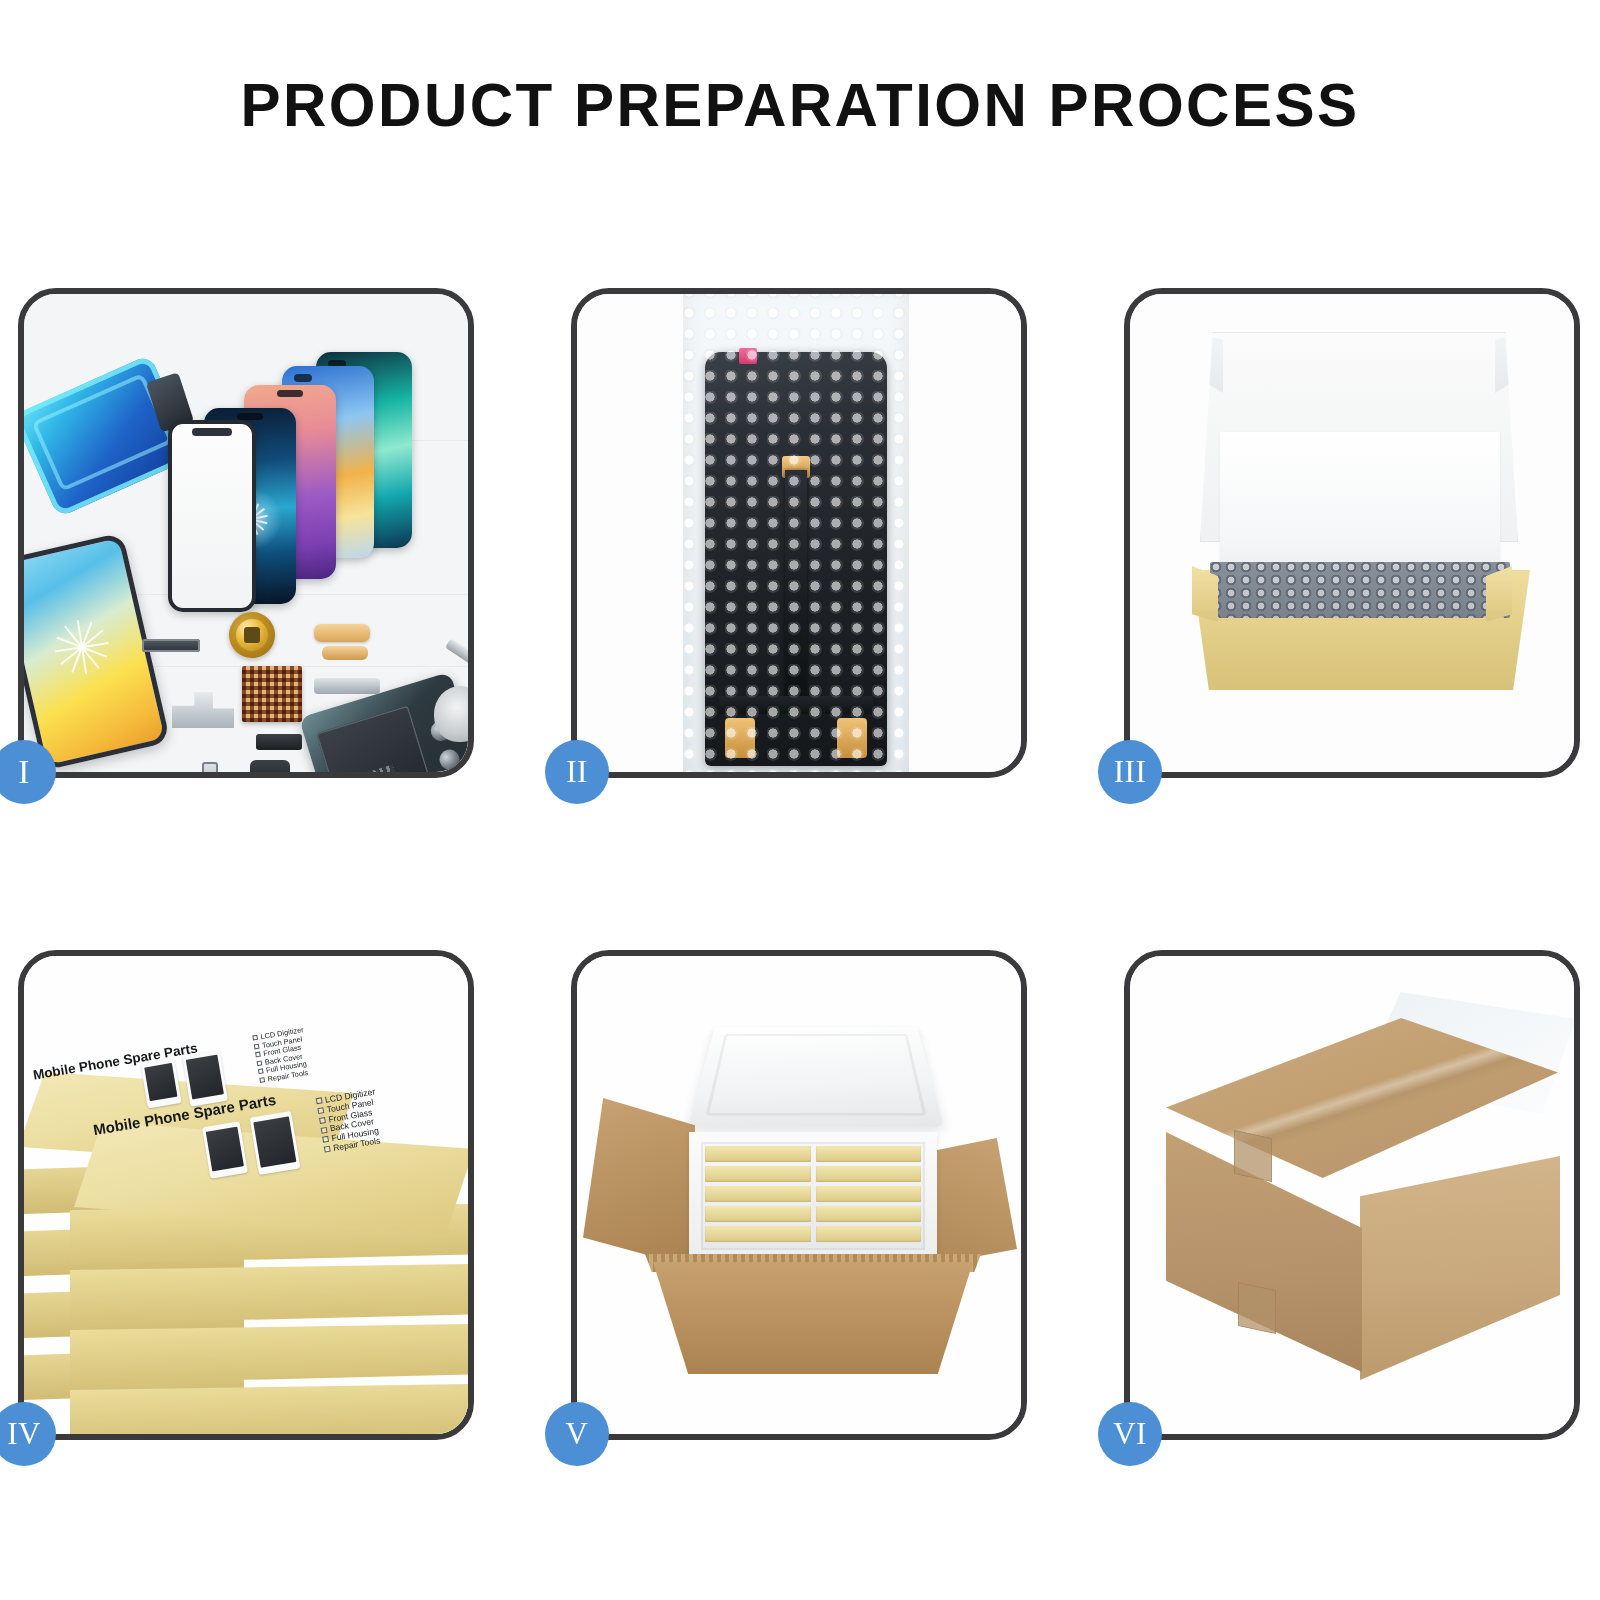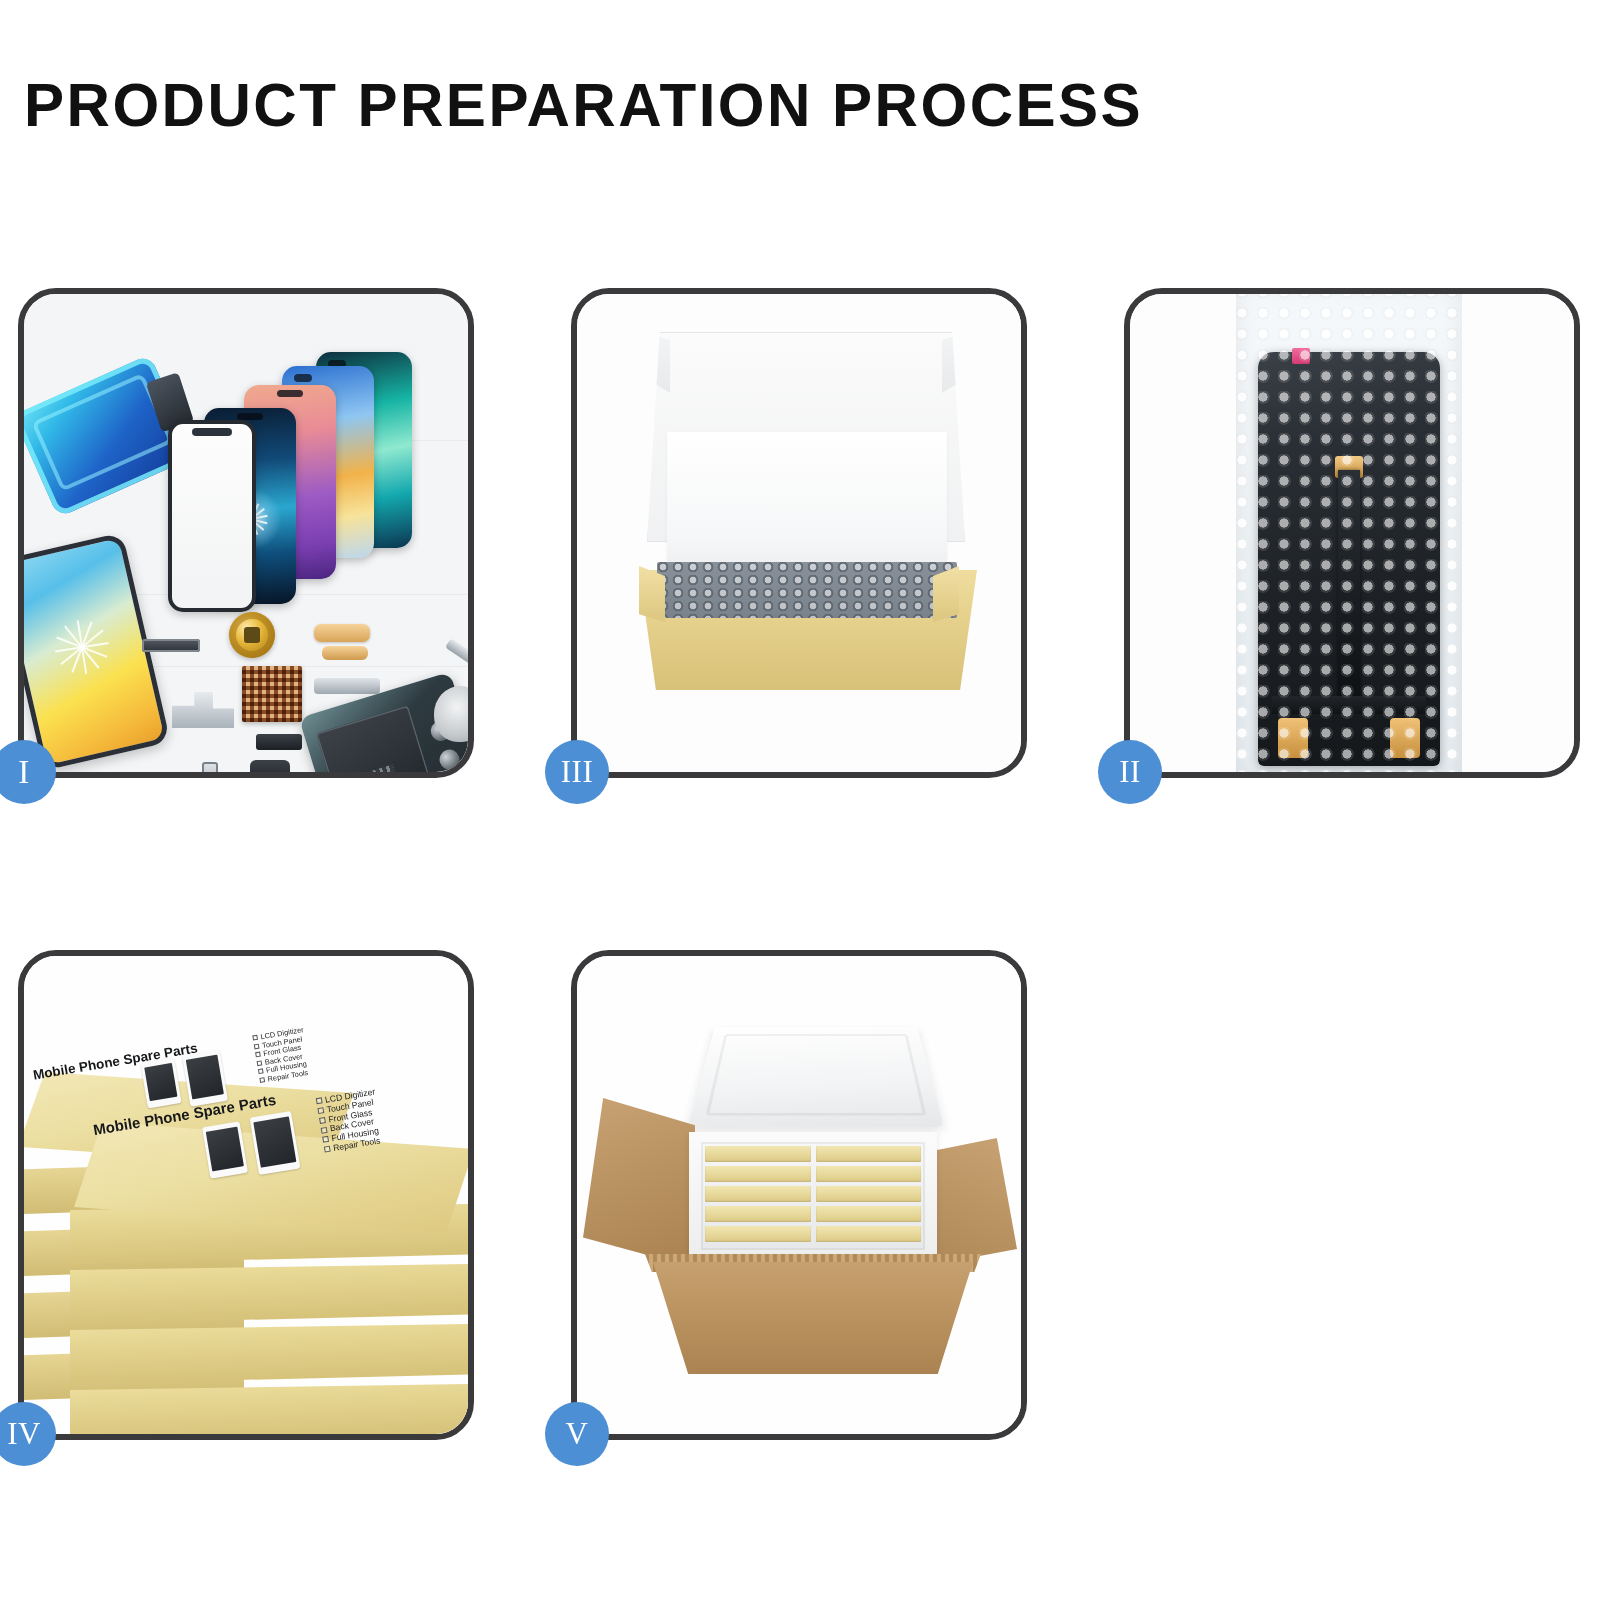--- a/index.html
+++ b/index.html
@@ -6,21 +6,21 @@
   html, body { width: 1600px; height: 1600px; }
   body {
     background: #ffffff;
     font-family: "Liberation Sans", sans-serif;
     overflow: hidden;
   }
 
   .page { position: relative; width: 1600px; height: 1600px; }
 
   
-  .header { padding-top: 72px; text-align: left; }
+  .header { padding-top: 72px; text-align: center; }
   .title {
     font-size: 62px;
     font-weight: bold;
     letter-spacing: 2.5px;
     color: #111111;
     line-height: 1.05;
     transform: scaleX(0.97);
   }
   .subtitle {
     margin-top: 22px;
@@ -672,52 +672,52 @@
           <span class="lens l2"></span>
         </div>
         <div class="brush"></div>
         <div class="tool1"></div>
         <div class="tool2"></div>
       </div>
       <div class="badge b1">I</div>
     </div>
 
     <div class="panel">
-      <div class="panel-inner p3">
-        <div class="lidback"></div>
-        <div class="foampad"></div>
-        <div class="boxtray"></div>
-        <div class="bubbleband"></div>
-        <div class="trayliprt"></div>
-        <div class="trayliprt r"></div>
-      </div>
-      <div class="badge">III</div>
-    </div>
-
-    <div class="panel">
       <div class="panel-inner p2">
         <div class="bagtop"></div>
         <div class="bubblepack">
           <div class="screenin">
             <span class="goldtab"></span>
             <span class="whitedot"></span>
             <span class="bluesq"></span>
             <span class="flexstrip"></span>
             <span class="footbar"></span>
             <span class="goldfoot gl"></span>
             <span class="goldfoot gr"></span>
           </div>
           <div class="pinktab"></div>
           <div class="bubbleoverlay"></div>
         </div>
       </div>
       <div class="badge">II</div>
     </div>
 
     <div class="panel">
+      <div class="panel-inner p3">
+        <div class="lidback"></div>
+        <div class="foampad"></div>
+        <div class="boxtray"></div>
+        <div class="bubbleband"></div>
+        <div class="trayliprt"></div>
+        <div class="trayliprt r"></div>
+      </div>
+      <div class="badge">III</div>
+    </div>
+
+    <div class="panel">
       <div class="panel-inner p4">
         <div class="stack">
 
           <div class="gbox sideL s1"></div>
           <div class="gbox sideL s2"></div>
           <div class="gbox sideL s3"></div>
           <div class="gbox sideL s4"></div>
 
           <div class="gbox slab t1"></div>
           <div class="gbox slab t2"></div>
@@ -824,15 +824,28 @@
               <span></span>
               <span></span>
             </div>
         </div>
         <div class="cartonrim"></div>
         <div class="cartonbody"></div>
       </div>
       <div class="badge">V</div>
     </div>
 
+    <div class="panel">
+      <div class="panel-inner p6">
+        <div class="ctnShadowSheet"></div>
+        <div class="ctnTop">
+            <span class="seam"></span>
+          </div>
+        <div class="ctnSide"></div>
+        <div class="ctnFront"></div>
+        <div class="tape t1"></div>
+        <div class="tape t2"></div>
+      </div>
+      <div class="badge">VI</div>
+    </div>
 
   </div>
 </div>
 
 </body></html>

